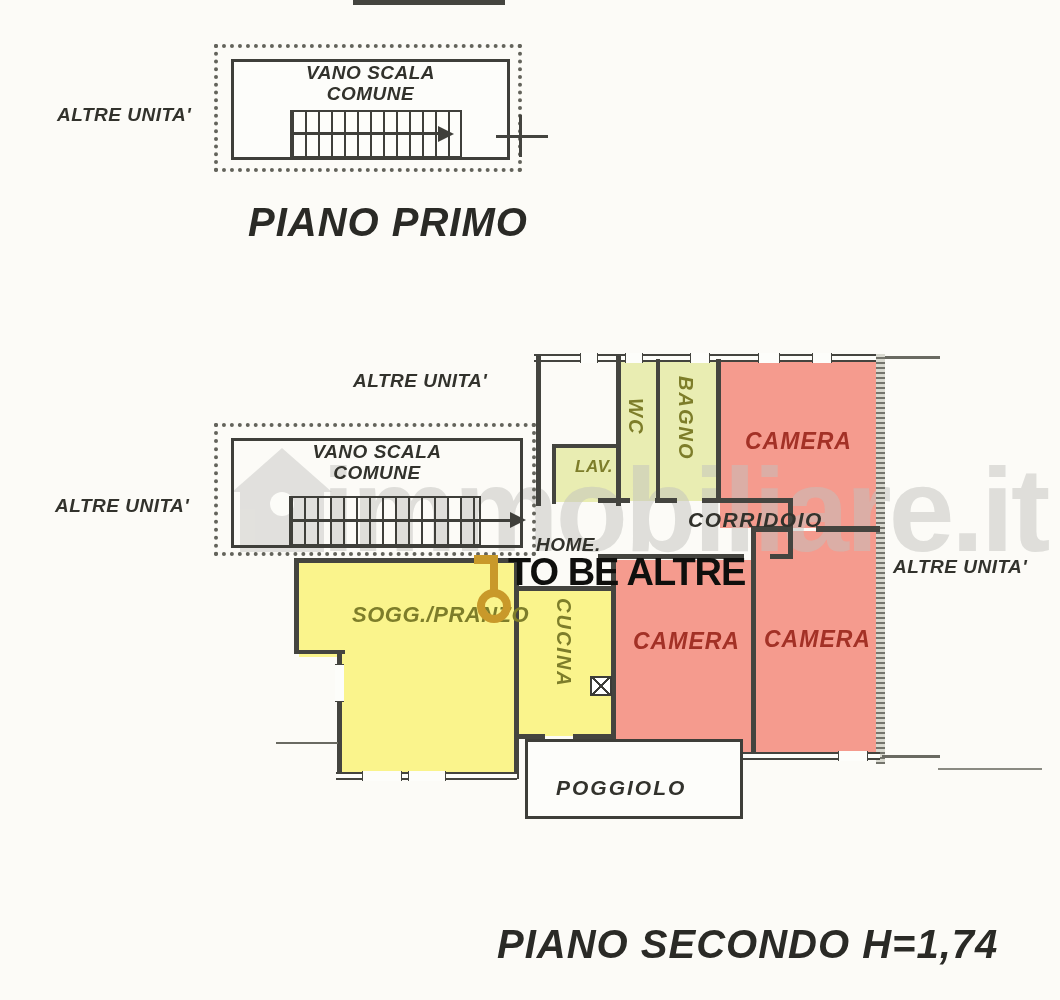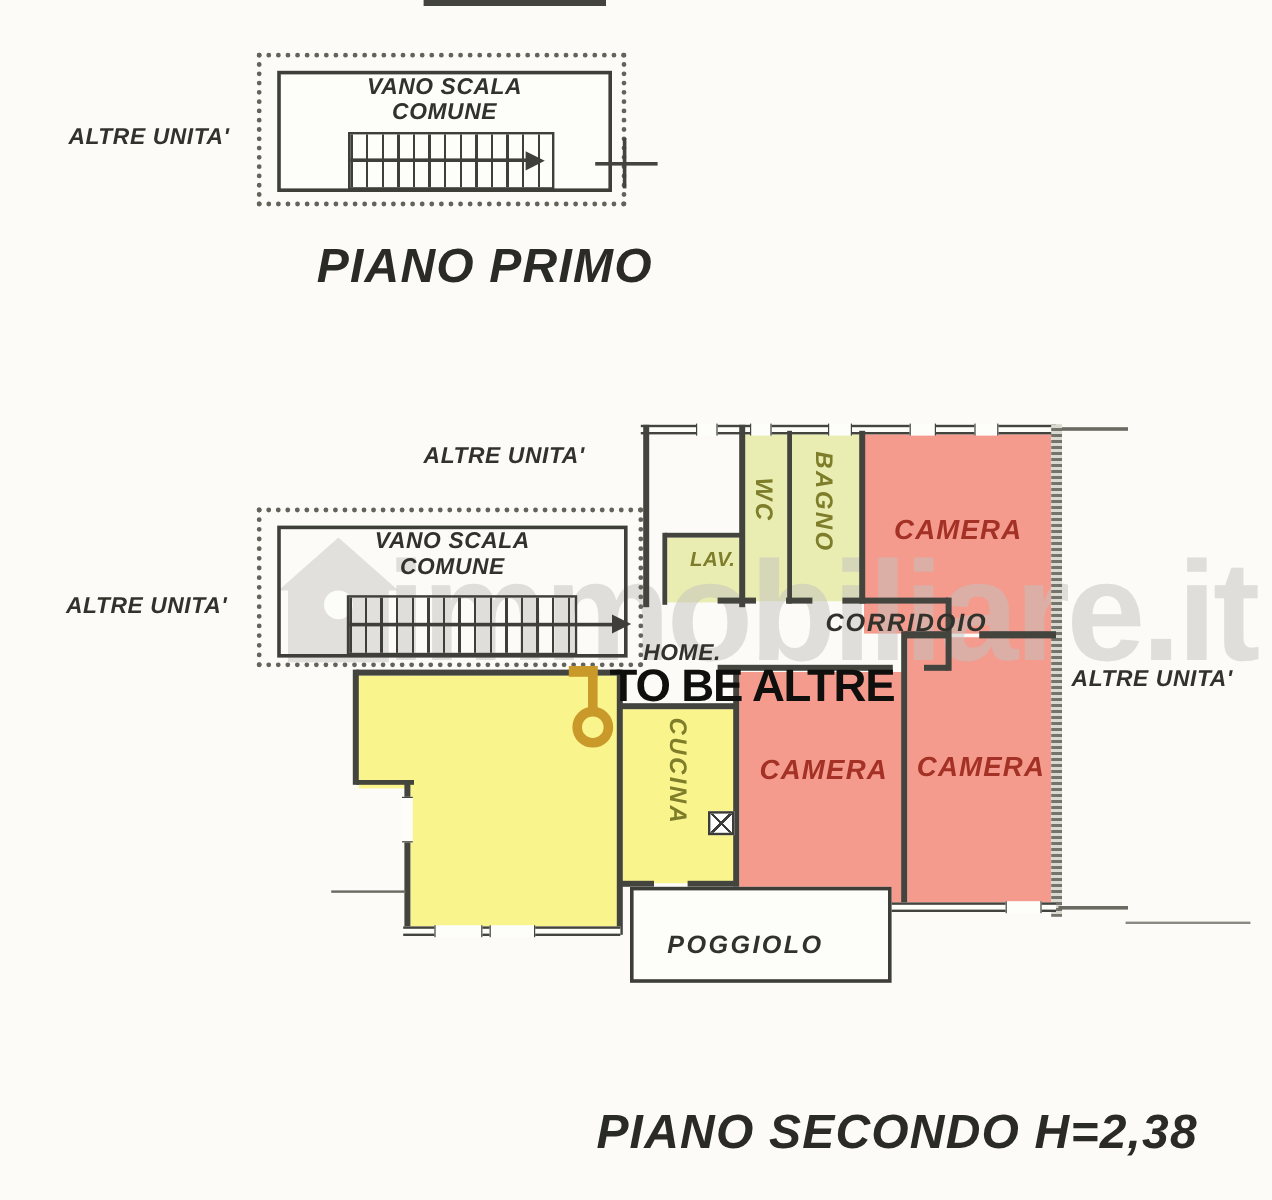--- a/index.html
+++ b/index.html
@@ -67,21 +67,21 @@
   <div class="lbl" style="left:231px;top:62px;width:279px;text-align:center;font-size:19px;line-height:21px;">
     <span>VANO SCALA</span><br>
     <span>COMUNE</span>
   </div>
   <div class="stairs" style="left:290px;top:110px;width:172px;height:48px;"></div>
   <div class="aline" style="left:292px;top:132px;width:150px;height:2.5px;"></div>
   <div class="ahead" style="left:438px;top:126px;"></div>
   <div class="w" style="left:496px;top:135px;width:52px;height:2.5px;"></div>
   <div class="w" style="left:519px;top:115px;width:2.5px;height:42px;"></div>
   <div class="lbl" style="left:57px;top:104px;font-size:19px;">ALTRE UNITA'</div>
-  <div class="title" style="left:264px;top:200px;">PIANO PRIMO</div>
+  <div class="title" style="left:248px;top:200px;">PIANO PRIMO</div>
 
   <div class="fill f-bath" style="left:556px;top:448px;width:62px;height:54px;"></div>
   <div class="fill f-bath" style="left:620px;top:359px;width:37px;height:142px;"></div>
   <div class="fill f-bath" style="left:660px;top:359px;width:57px;height:142px;"></div>
   <div class="fill f-bed" style="left:720px;top:359px;width:156px;height:169px;"></div>
   <div class="fill f-bed" style="left:756px;top:531px;width:120px;height:224px;"></div>
   <div class="fill f-bed" style="left:616px;top:560px;width:136px;height:195px;"></div>
   <div class="fill f-live" style="left:299px;top:563px;width:216px;height:94px;"></div>
   <div class="fill f-live" style="left:342px;top:563px;width:173px;height:213px;"></div>
   <div class="fill f-live" style="left:519px;top:591px;width:93px;height:145px;"></div>
@@ -171,27 +171,28 @@
   <div class="lbl" style="left:893px;top:556px;font-size:19px;">ALTRE UNITA'</div>
 
   <div class="lbl lbl-olive" style="left:575px;top:457px;font-size:17px;">LAV.</div>
   <div class="lbl lbl-olive vtxt" style="left:624px;top:398px;height:90px;font-size:20px;">WC</div>
   <div class="lbl lbl-olive vtxt" style="left:674px;top:376px;height:118px;font-size:20px;">BAGNO</div>
   <div class="lbl lbl-red" style="left:745px;top:428px;font-size:23px;letter-spacing:1px;">CAMERA</div>
   <div class="lbl lbl-red" style="left:633px;top:628px;font-size:23px;letter-spacing:1px;">CAMERA</div>
   <div class="lbl lbl-red" style="left:764px;top:626px;font-size:23px;letter-spacing:1px;">CAMERA</div>
   <div class="lbl" style="left:646px;top:508px;font-size:21px;letter-spacing:1.5px;margin-left:42px;">CORRIDOIO</div>
   <div class="lbl" style="left:536px;top:534px;font-size:19px;">HOME.</div>
+  <div class="lbl lbl-olive" style="left:352px;top:602px;font-size:22px;">SOGG./PRANZO</div>
   <div class="lbl lbl-olive vtxt" style="left:552px;top:598px;height:120px;font-size:20px;">CUCINA</div>
   <div class="lbl" style="left:556px;top:776px;font-size:21px;letter-spacing:2px;">POGGIOLO</div>
 
   <div class="wm" style="left:474px;top:551px;width:300px;height:70px;">
     <div style="position:absolute;left:0;top:0;width:38px;height:72px;">
       <div class="gold" style="position:absolute;left:0;top:4px;width:24px;height:9px;"></div>
       <div class="gold" style="position:absolute;left:16px;top:4px;width:8px;height:36px;"></div>
       <div style="position:absolute;left:3px;top:38px;width:18px;height:18px;border:8px solid var(--agency-gold-deep,#c9992a);border-radius:50%;"></div>
     </div>
   </div>
   <div class="agency-name" style="left:508px;top:551px;">TO BE ALTRE</div>
 
-  <div class="title" style="left:497px;top:922px;">PIANO SECONDO H=2,38</div>
+  <div class="title" style="left:497px;top:922px;">PIANO SECONDO H=1,74</div>
 
 </div>
 
 </body></html>

